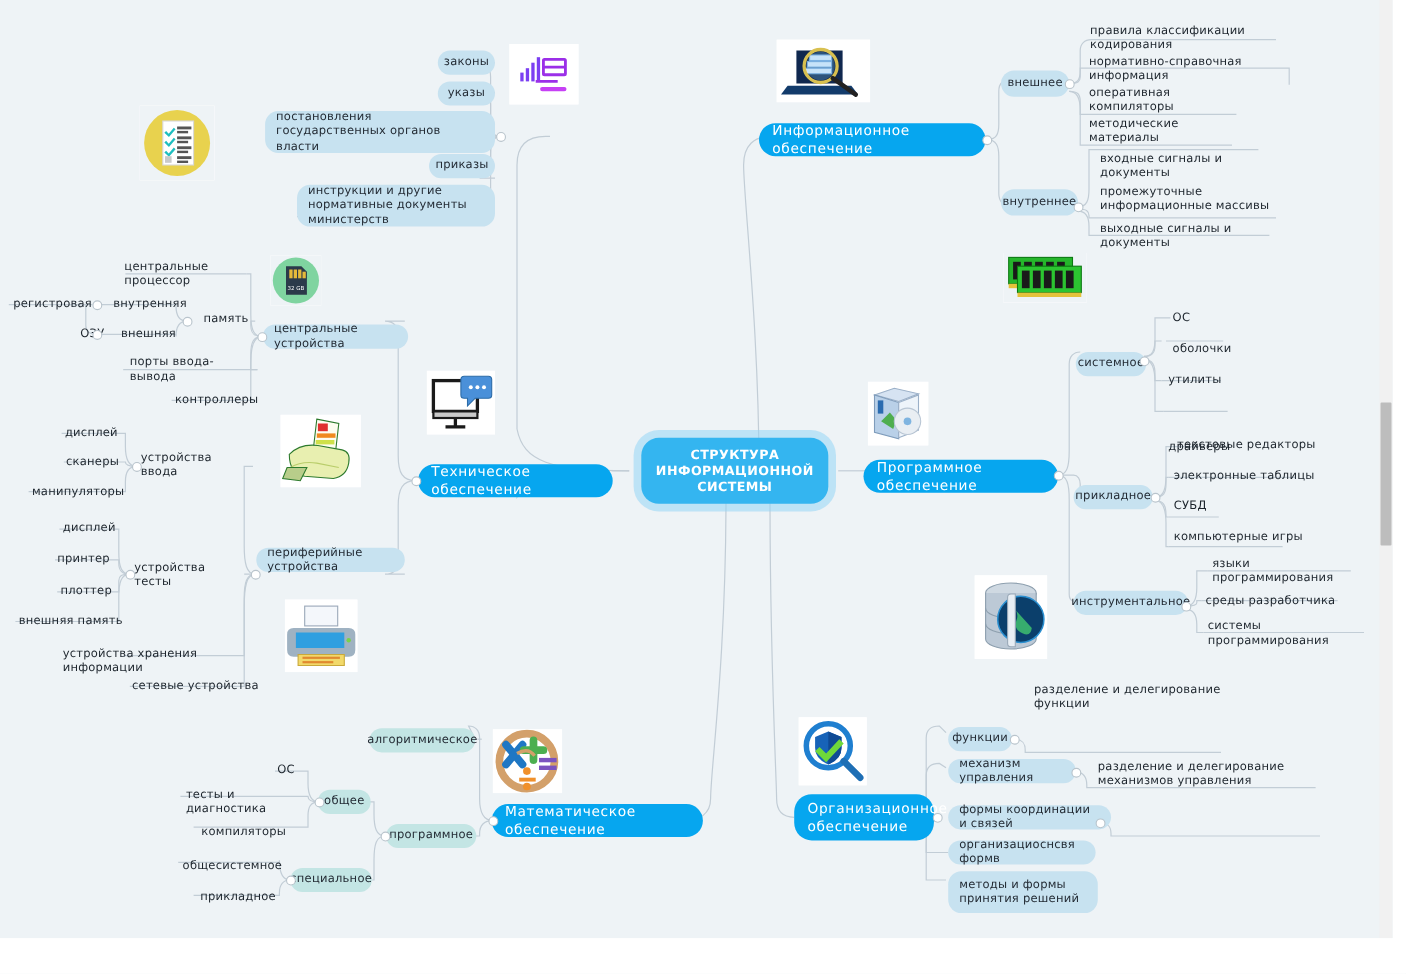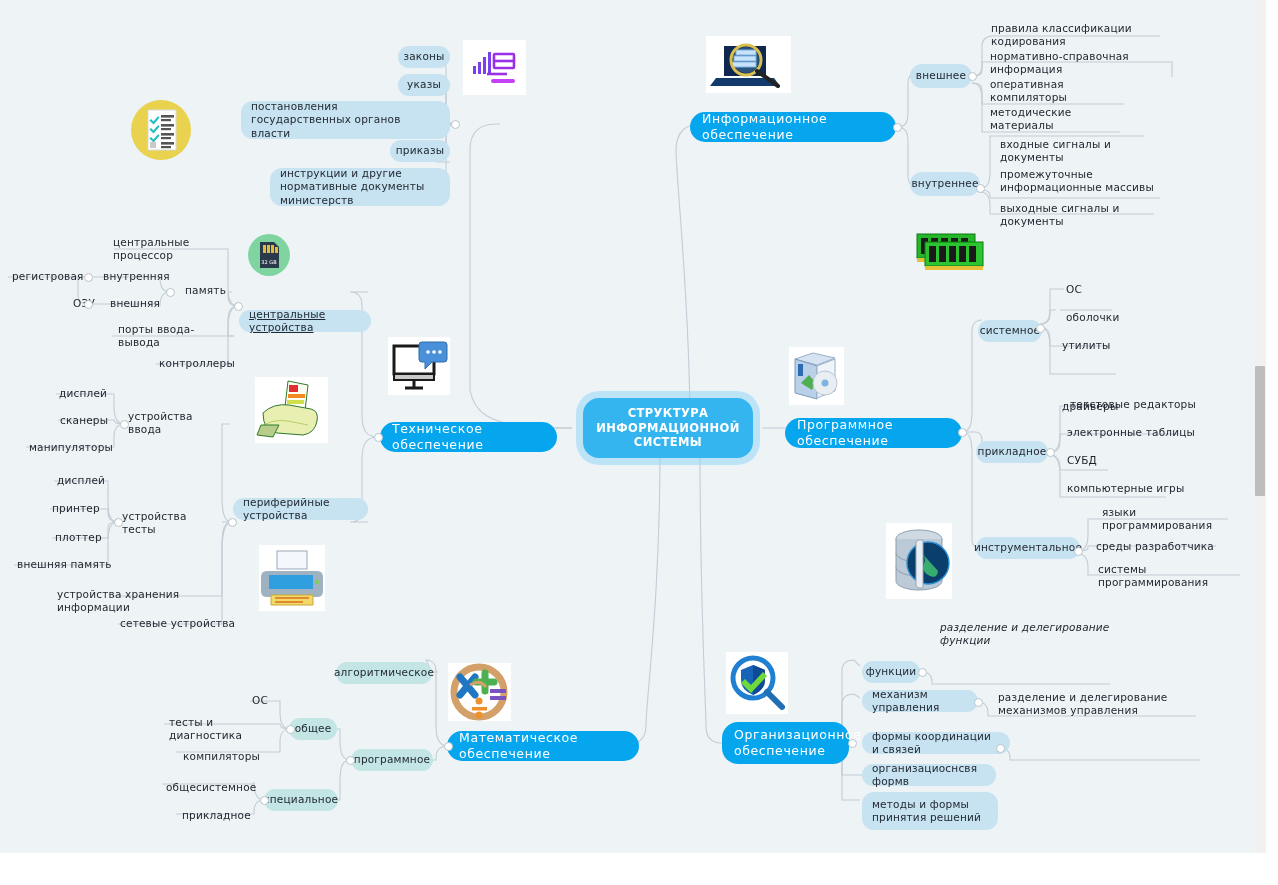--- a/index.html
+++ b/index.html
@@ -336,21 +336,21 @@
         <path d="M8 26 h50 q6 0 6 6 v14 q0 6 -6 6 h-50 q-6 0 -6 -6 v-14 q0 -6 6 -6z" fill="#9fb2c2"></path>
         <path d="M10 30 h44 v14 h-44z" fill="#2f9fe0"></path>
         <path d="M12 50 h42 v10 h-42z" fill="#f2d96a" stroke="#c9a93a"></path>
         <g fill="#e08a30">
             <rect x="16" y="52" width="34" height="2"></rect>
             <rect x="16" y="56" width="28" height="2"></rect>
           </g>
         <circle cx="58" cy="37" r="2" fill="#7ad24a"></circle>
       </svg>
     </div>
-    <div class="node n-sub" style="left:239px;top:310px;width:132px;height:22px;justify-content:flex-start;text-decoration:underline;">
+    <div class="node n-sub" style="left:239px;top:295px;width:132px;height:22px;justify-content:flex-start;">
       <span>центральные устройства</span>
     </div>
     <div class="node n-leaf" style="left:111px;top:240px;width:130px;height:18px;">
       <span>центральные процессор</span>
     </div>
     <div class="node n-leaf" style="left:183px;top:282px;width:60px;height:18px;">
       <span>память</span>
     </div>
     <div class="node n-leaf" style="left:101px;top:268px;width:74px;height:18px;">
       <span>внутренняя</span>
@@ -540,21 +540,21 @@
         <circle cx="27" cy="26" r="20" fill="none" stroke="#1f7fd0" stroke-width="5"></circle>
         <path d="M41 40 L56 55" stroke="#1f6fb5" stroke-width="6" stroke-linecap="round"></path>
         <path d="M27 13 l12 5 v10 q0 10 -12 15 q-12 -5 -12 -15 v-10z" fill="#1763b8"></path>
         <path d="M27 13 l12 5 v10 q0 10 -12 15 z" fill="#0f4a94"></path>
         <path d="M19 27 l6 6 l12 -13 l4 4 l-16 17 l-10 -10z" fill="#6fd83a"></path>
       </svg>
     </div>
     <div class="node n-sub" style="left:862px;top:661px;width:58px;height:22px;justify-content:center;">
       <span>функции</span>
     </div>
-    <div class="node n-leaf" style="left:938px;top:625px;width:180px;height:18px;font-style:italic;">
+    <div class="node n-leaf" style="left:938px;top:625px;width:180px;height:18px;">
       <span>разделение и делегирование функции</span>
     </div>
     <div class="node n-sub" style="left:862px;top:690px;width:116px;height:22px;justify-content:center;">
       <span>механизм управления</span>
     </div>
     <div class="node n-leaf" style="left:996px;top:690px;width:196px;height:30px;align-items:flex-start;">
       <span>разделение и делегирование механизмов управления</span>
     </div>
     <div class="node n-sub" style="left:862px;top:732px;width:148px;height:22px;justify-content:center;">
       <span>формы координации и связей</span>

